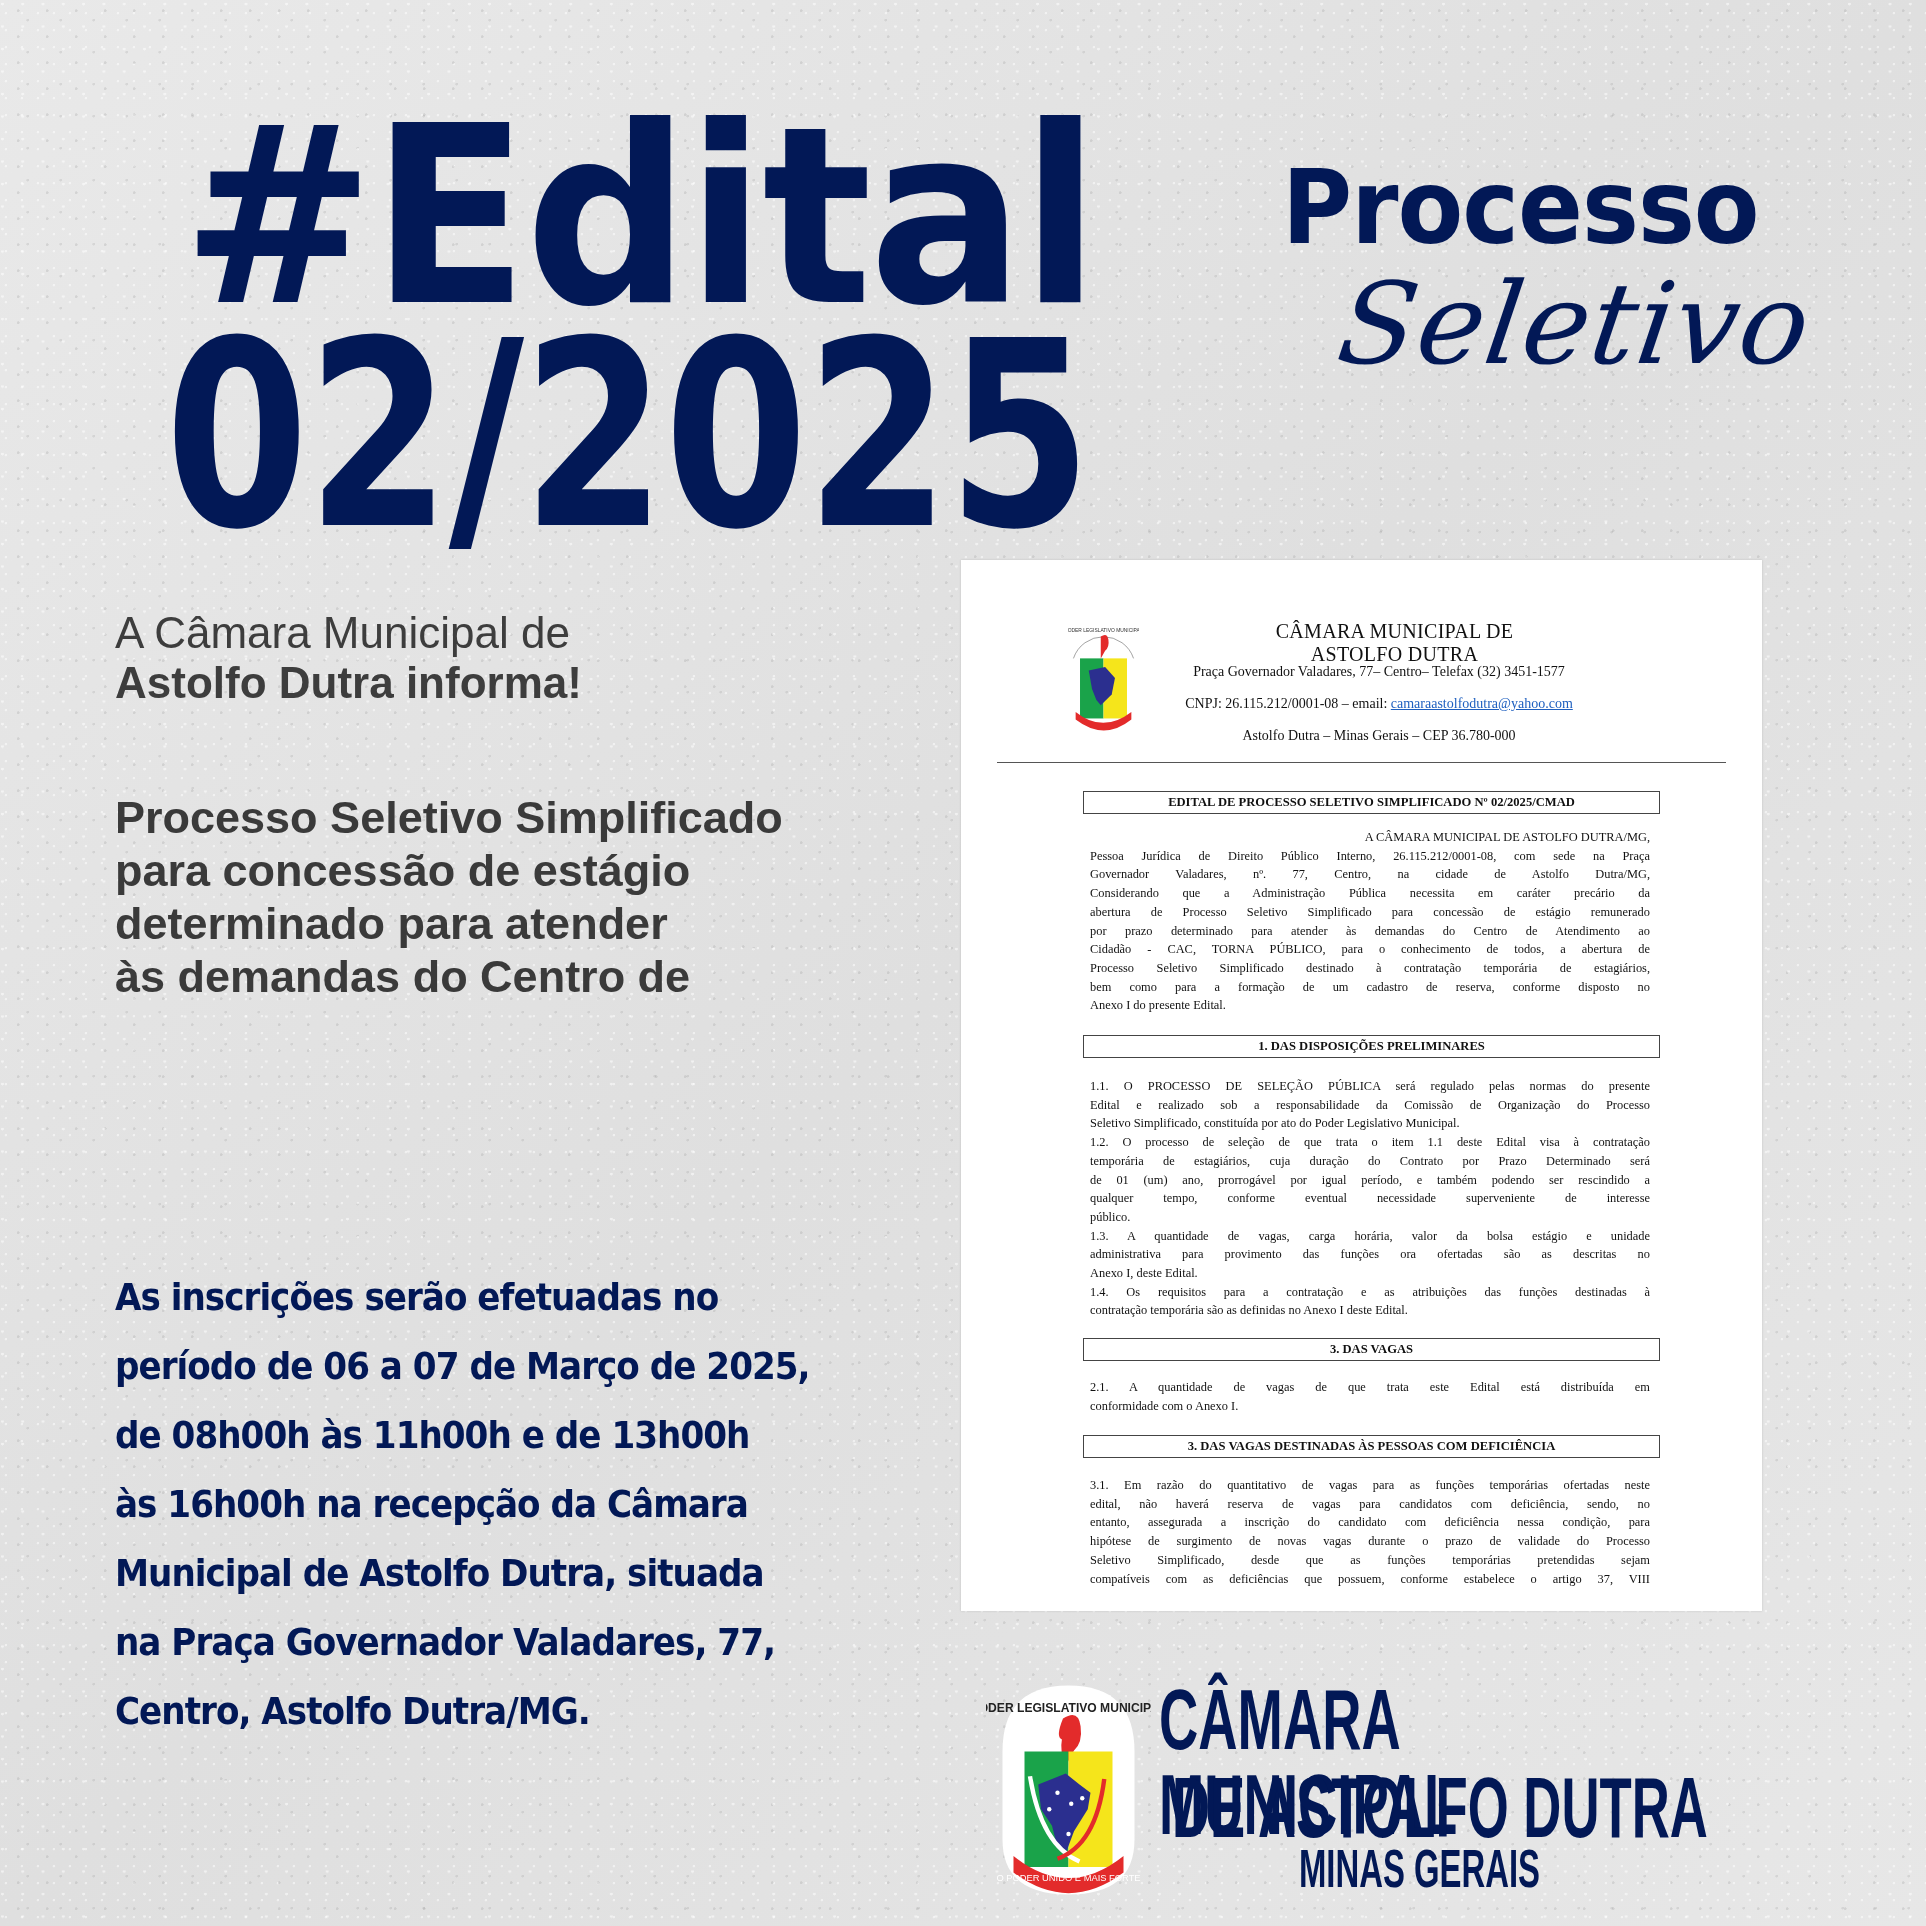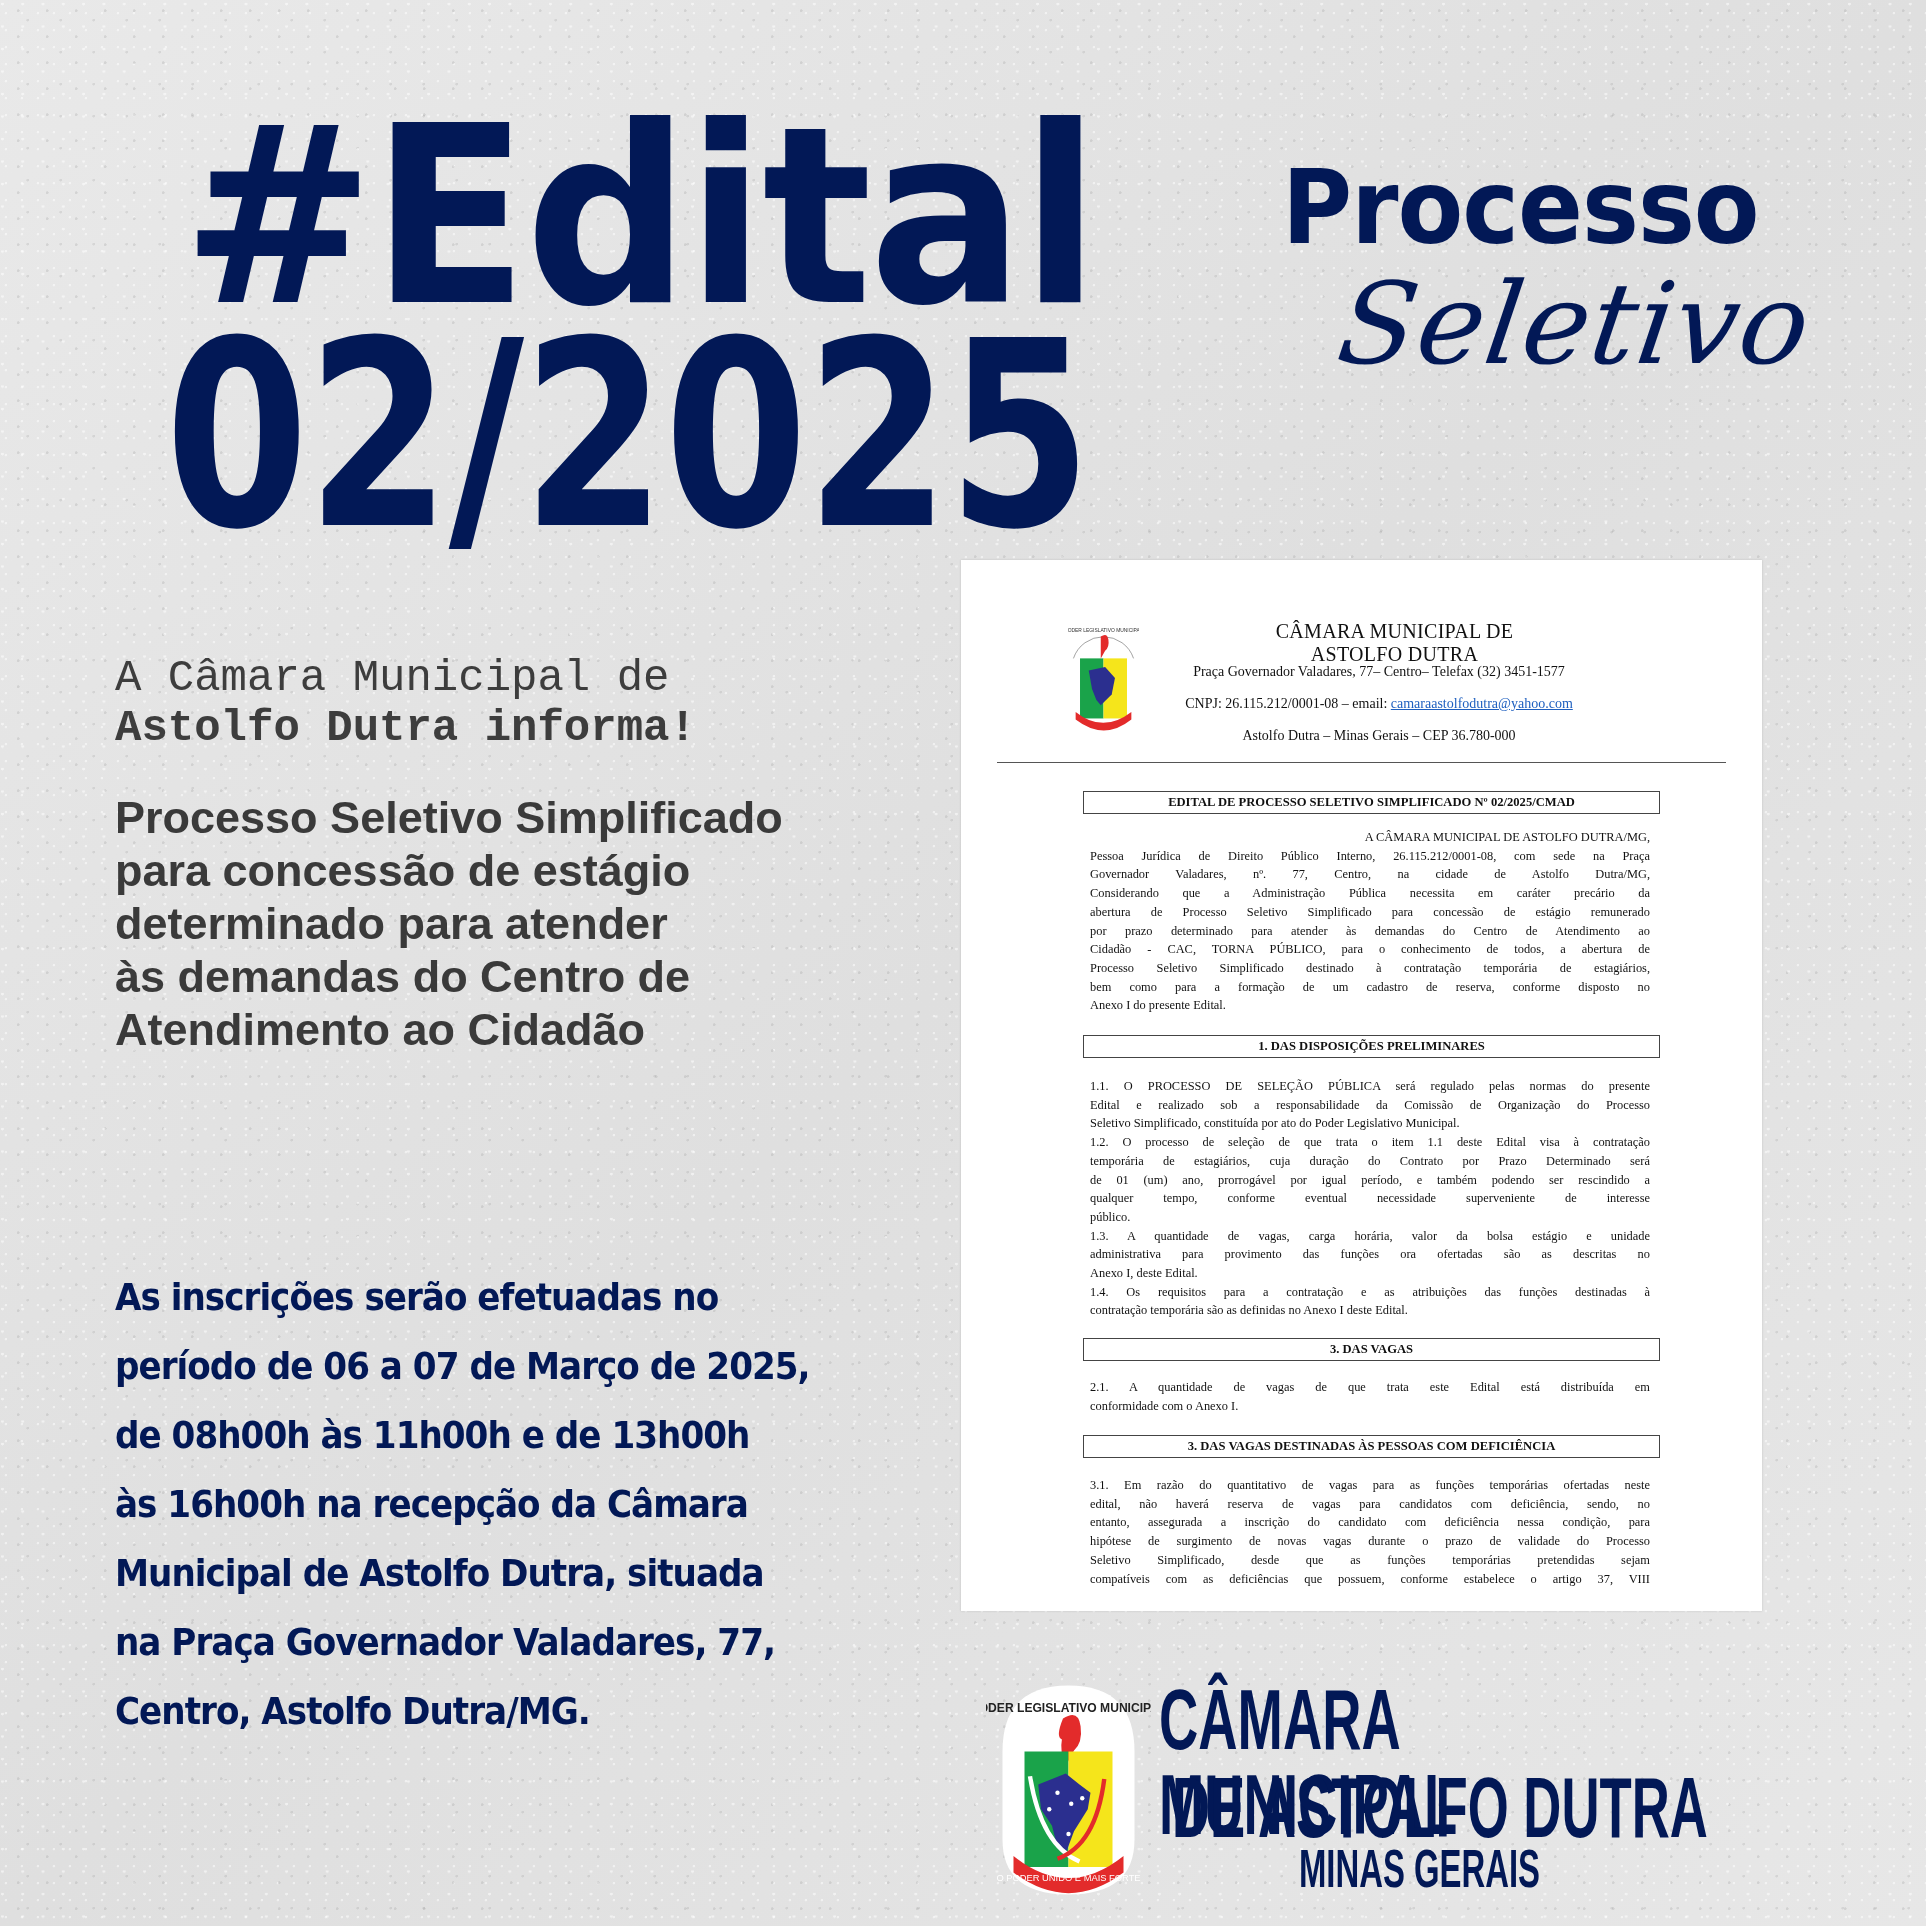--- a/index.html
+++ b/index.html
@@ -43,21 +43,21 @@
   .ps-script {
     left: 1340px; top: 258px;
     font-family: "DejaVu Serif", serif; font-style: italic;
     font-size: 113px; color: #021856; letter-spacing: 1.1px;
     transform: skewX(-8deg);
   }
 
   
   .intro {
     left: 115px; top: 608px; color: #3d3d3d;
-    font-family: Liberation Mono, monospace; font-size: 44px; line-height: 1.13; margin-top: 46px;
+    font-family: Liberation Sans, sans-serif; font-size: 44px; line-height: 1.13;
   }
   .intro .bold { font-weight: bold; }
   .desc {
     left: 115px; top: 791px; width: 857px; color: #3a3a3a;
     font-family: "Liberation Sans", sans-serif; font-weight: bold;
     font-size: 45px; line-height: 53px;
   }
   .desc div { white-space: nowrap; }
 
   .info {
@@ -138,21 +138,20 @@
 <div class="abs intro">
   <div>A Câmara Municipal de</div>
   <div class="bold">Astolfo Dutra informa!</div>
 </div>
 
 <div class="abs desc">
   <div>Processo Seletivo Simplificado</div>
   <div>para concessão de estágio</div>
   <div>determinado para atender</div>
   <div>às demandas do Centro de</div>
-  <div>Atendimento ao Cidadão</div>
 </div>
 
 <div class="abs info">
   <div>As inscrições serão efetuadas no</div>
   <div>período de 06 a 07 de Março de 2025,</div>
   <div>de 08h00h às 11h00h e de 13h00h</div>
   <div>às 16h00h na recepção da Câmara</div>
   <div>Municipal de Astolfo Dutra, situada</div>
   <div>na Praça Governador Valadares, 77,</div>
   <div>Centro,  Astolfo Dutra/MG.</div>

